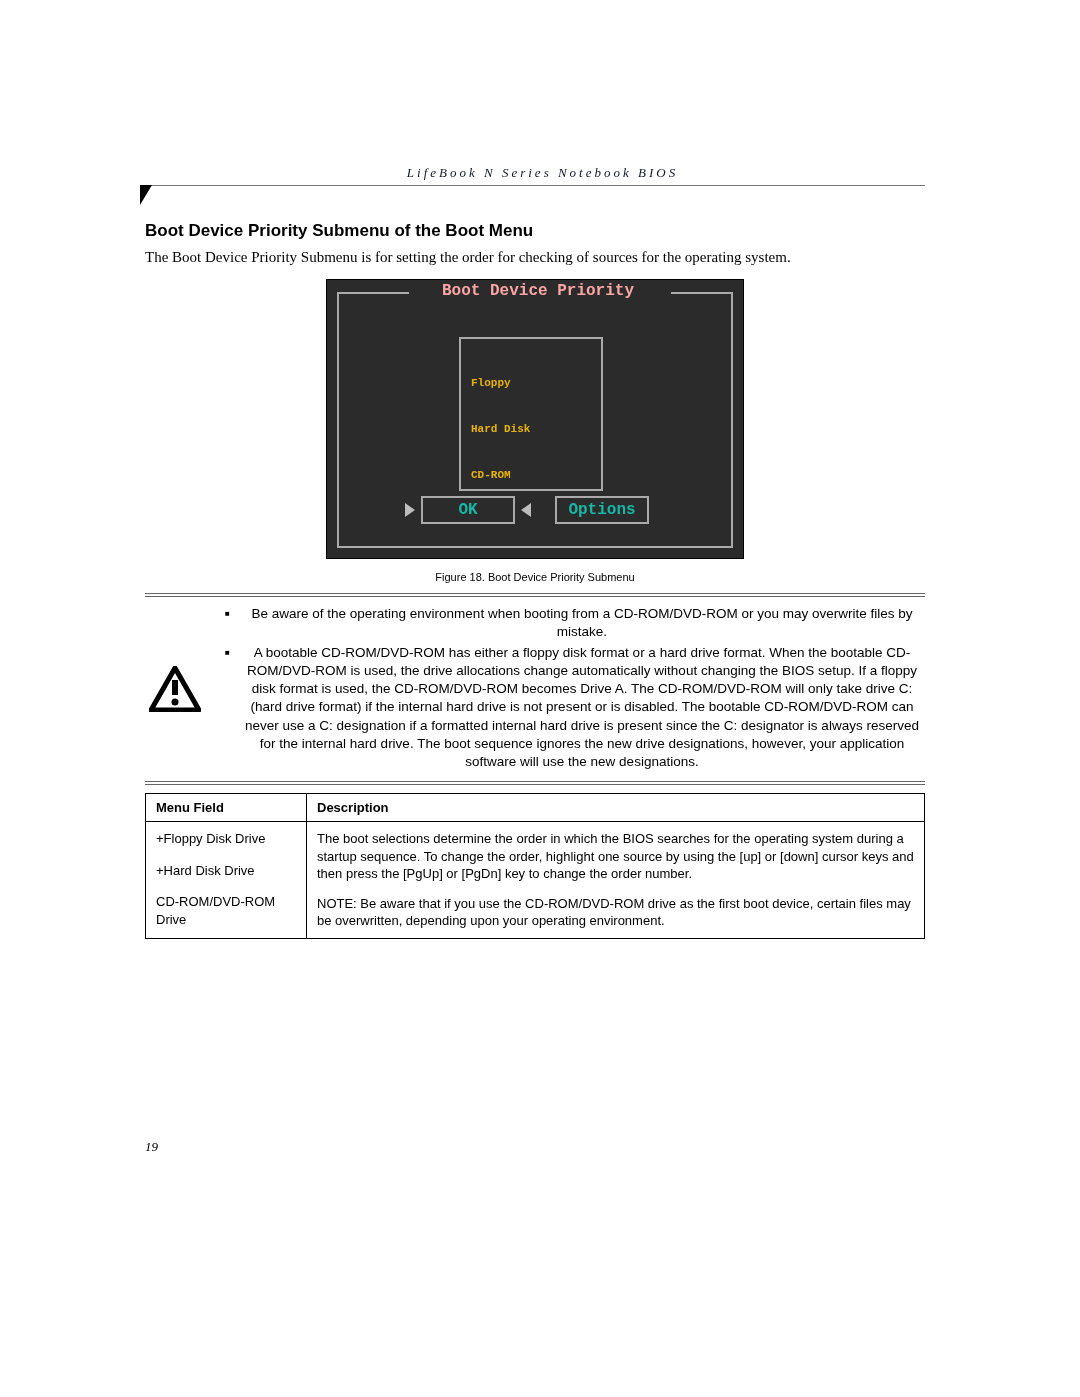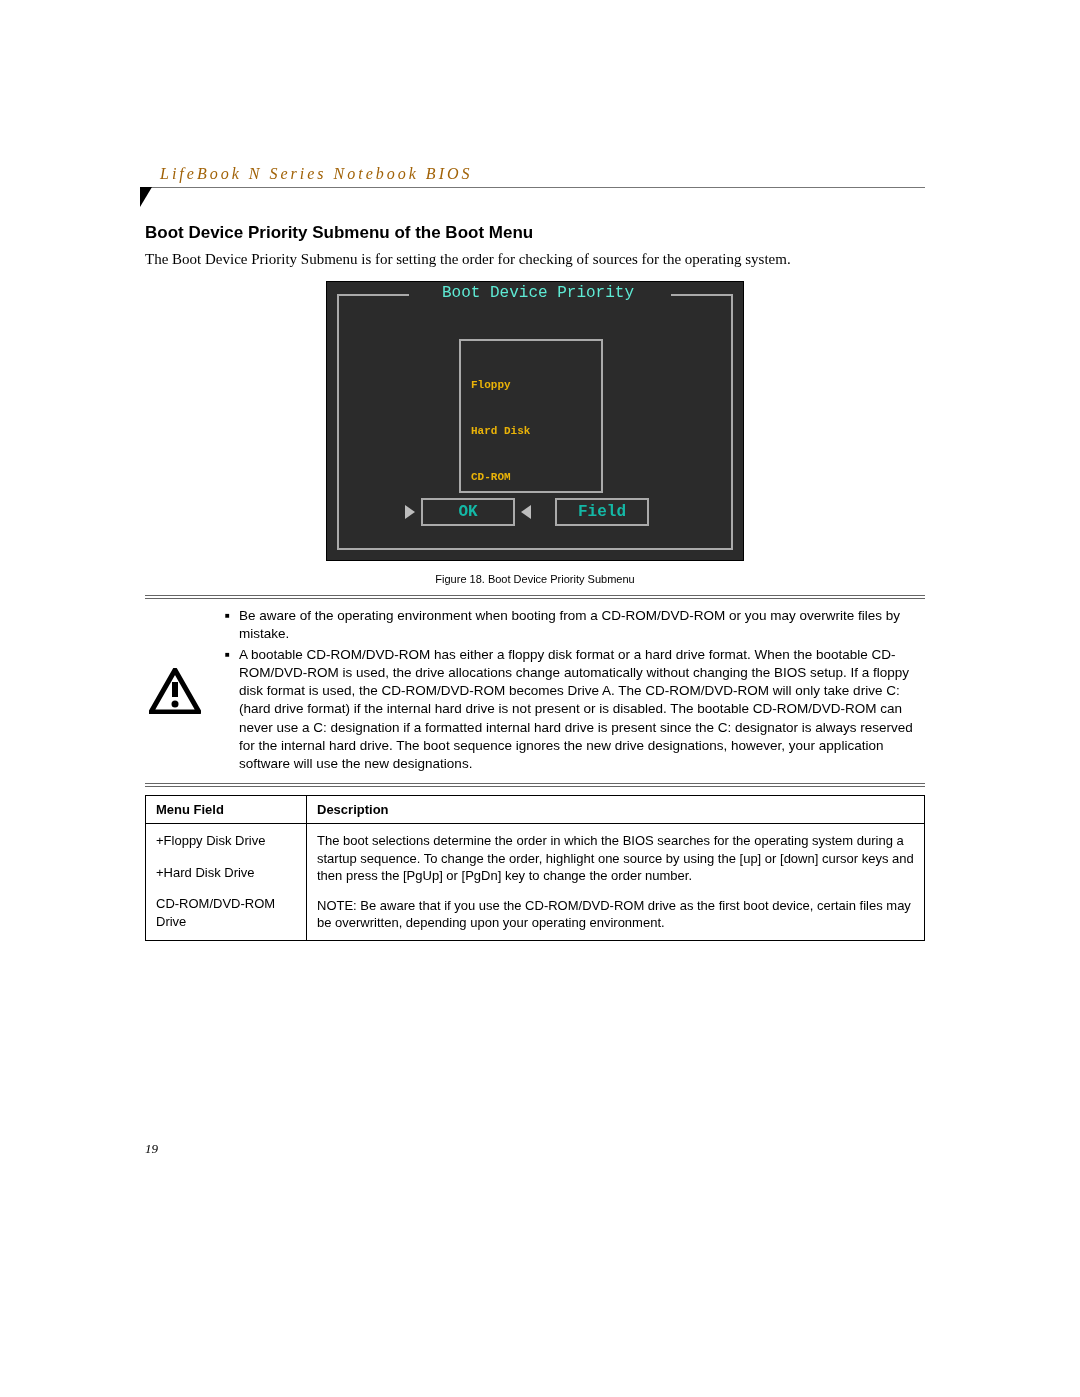--- a/index.html
+++ b/index.html
@@ -10,24 +10,25 @@
     color: #000;
     width: 1080px;
   }
   .page {
     width: 780px;
     margin: 165px 0 0 145px;
   }
   .running-header {
     font-family: Georgia, serif;
     font-style: italic;
-    font-size: 16px;
+    font-size: 13px;
     letter-spacing: 3px;
-    color: #a16207;
+    color: #0f172a;
     margin-left: 15px;
+    text-align: center;
   }
   .header-rule-wrap {
     position: relative;
     margin-top: 4px;
   }
   .header-rule {
     border-top: 1px solid #777;
   }
   .tab-mark {
     position: absolute;
@@ -84,23 +85,23 @@
     width: 60px;
     border-top: 2px solid #aaa;
   }
   .bios-frame-title {
     position: absolute;
     top: -10px;
     left: 74px;
     right: 68px;
     text-align: center;
     font-family: 'Courier New', monospace;
-    font-weight: normal;
+    font-weight: bold;
     font-size: 16px;
-    color: #5eead4;
+    color: #fca5a5;
   }
   .bios-device-box {
     position: absolute;
     left: 120px;
     top: 45px;
     width: 120px;
     padding: 6px 10px 6px 10px;
     border: 2px solid #aaa;
   }
   .bios-device-box div {
@@ -178,20 +179,21 @@
     justify-content: center;
   }
   .callout-list {
     flex: 1;
     font-family: Arial, Helvetica, sans-serif;
     font-size: 13.5px;
     line-height: 1.35;
     margin: 0;
     padding: 0 0 0 16px;
     list-style: none;
+    text-align: center;
   }
   .callout-list li {
     position: relative;
     margin-bottom: 2px;
   }
   .callout-list li::before {
     content: "■";
     font-size: 8px;
     position: absolute;
     left: -14px;
@@ -258,21 +260,21 @@
         <div class="bios-frame-title">Boot Device Priority</div>
 
         <div class="bios-device-box">
           <div>Floppy</div>
           <div>Hard Disk</div>
           <div>CD-ROM</div>
         </div>
 
         <div class="bios-buttons">
           <div class="bios-btn selected">OK</div>
-          <div class="bios-btn">Field</div>
+          <div class="bios-btn">Options</div>
         </div>
       </div>
     </div>
     <div class="figure-caption">Figure 18.  Boot Device Priority Submenu</div>
   </div>
 
   <hr class="double-rule">
 
   <div class="callout">
     <div class="callout-icon">

